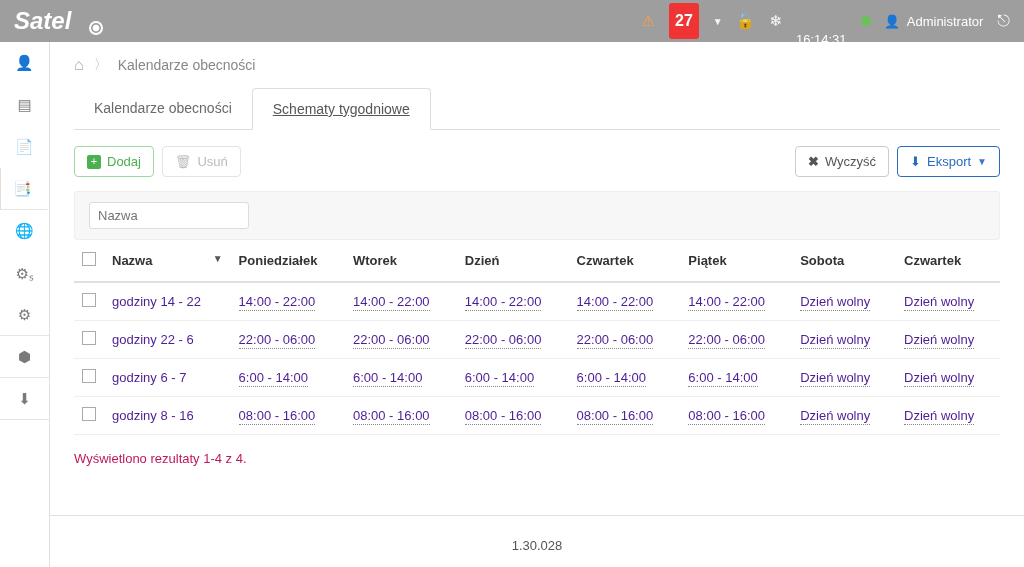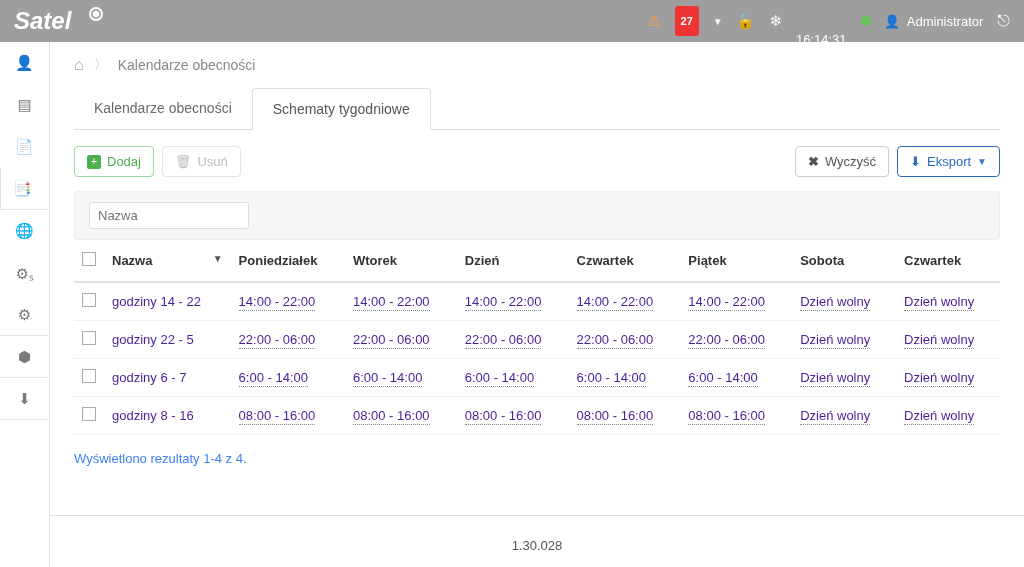--- a/index.html
+++ b/index.html
@@ -1,64 +1,64 @@
 <!DOCTYPE html>
 <html><head>
 <meta charset="utf-8">
 <style>
   * { box-sizing: border-box; }
   html, body { margin:0; padding:0; font-family: Arial, Helvetica, sans-serif; font-size:13px; color:#333; background:#f5f5f5;}
   .app { width:1024px; height:567px; display:flex; flex-direction:column; overflow:hidden; background:#fff;}
   
   .header { height:42px; background:#9e9e9e; display:flex; align-items:center; padding:0 14px; color:#fff;}
-  .logo { font-family: "Trebuchet MS", sans-serif; font-weight:bold; font-size:24px; font-style:italic; letter-spacing:0px; margin-right:auto; display:flex; align-items:flex-start; gap:18px;}
+  .logo { font-family: "Trebuchet MS", sans-serif; font-weight:bold; font-size:24px; font-style:italic; letter-spacing:0px; margin-right:auto; display:flex; align-items:flex-end; gap:18px;}
   .logo-sun { width:14px; height:14px; background: radial-gradient(circle, #fff 35%, transparent 36%); border-radius:50%; box-shadow: 0 0 0 2px #fff inset; position:relative;}
   .hdr-right { display:flex; align-items:center; gap:14px; font-size:13px;}
   .warn-icon { color:#ff9f43; font-size:15px;}
-  .badge { background:#f03434; color:#fff; border-radius:3px; padding:9px 6px; font-size:11px; font-weight:bold;}
+  .badge { background:#f03434; color:#fff; border-radius:3px; padding:9px 6px; font-size:16px; font-weight:bold;}
   .caret-down { font-size:10px; opacity:.9;}
   .lock-icon, .snow-icon { font-size:15px; opacity:.95;}
   .clock { font-size:13px;margin-top:36px;}
   .status-dot { width:10px; height:10px; border-radius:50%; background:#6ac259; display:inline-block;}
   .user { display:flex; align-items:center; gap:6px;}
   .logout-icon { font-size:16px;}
 
   
   .body { flex:1; display:flex; overflow:hidden;}
   .sidebar { width:50px; background:#fff; border-right:1px solid #e0e0e0; display:flex; flex-direction:column;}
   .sidebar .sb-item { height:42px; display:flex; align-items:center; justify-content:center; color:#7a7a7a; font-size:15px; border-bottom:0; cursor:pointer;}
   .sidebar .sb-item.sep { border-bottom:1px solid #e5e5e5;}
   .sidebar .sb-item.active { background:#fff; border-right:3px solid #fff; box-shadow: 1px 0 0 #e0e0e0 inset; color:#555;}
   .main { flex:1; display:flex; flex-direction:column; background:#fff; overflow:hidden;}
   .content { flex:1; padding:14px 24px 10px 24px; overflow:auto;}
   .breadcrumb { display:flex; align-items:center; gap:10px; color:#888; font-size:14px; margin-bottom:14px;}
   .breadcrumb .home { color:#aaa; font-size:16px;}
   .breadcrumb .sep { color:#bbb;}
   .tabs { display:flex; border-bottom:1px solid #ddd; margin-bottom:16px;}
   .tab { padding:12px 20px; color:#6a6a6a; cursor:pointer; font-size:14px;}
-  .tab.active { border:1px solid #ddd; border-bottom:1px solid #fff; border-radius:4px 4px 0 0; margin-bottom:-1px; background:#fff; color:#555;}
+  .tab.active { border:1px solid #ddd; border-bottom:1px solid #fff; border-radius:4px 4px 0 0; margin-bottom:-1px; background:#fff; color:#555;text-decoration:underline;}
   .toolbar { display:flex; align-items:center; gap:8px; margin-bottom:14px;}
   .btn { display:inline-flex; align-items:center; gap:6px; padding:7px 12px; border:1px solid #ccc; border-radius:4px; background:#fff; cursor:pointer; font-size:13px;}
   .btn-add { color:#4caf50; border-color:#9fd89f;}
   .btn-add .plus { background:#4caf50; color:#fff; width:14px;height:14px; border-radius:2px; display:flex;align-items:center;justify-content:center;font-size:11px;line-height:1;}
   .btn-del { color:#bbb; border-color:#e3e3e3;}
   .btn-clear { color:#555;}
   .btn-clear .x { color:#555; font-weight:bold;}
   .btn-export { color:#2a6bbf; border-color:#2a6bbf;}
   .spacer { flex:1; }
   .filter-bar { background:#f7f7f7; border:1px solid #eee; border-radius:3px; padding:10px 14px; margin-bottom:0;}
   .filter-bar input { width:160px; padding:5px 8px; border:1px solid #ddd; border-radius:3px; font-size:13px; color:#888;}
   table { width:100%; border-collapse:collapse; font-size:13px;}
   thead th { text-align:left; padding:12px 8px; border-bottom:2px solid #e0e0e0; color:#333; font-weight:bold; font-size:13px;}
   thead th.first { width:30px;}
   thead th .sort { float:right; font-size:10px; color:#555;}
   tbody td { padding:10px 8px; border-bottom:1px solid #eee; color:#4c1d95;}
   tbody td .u { border-bottom:1px dotted #888; padding-bottom:1px;}
   .chk { width:14px; height:14px; border:1px solid #aaa; display:inline-block; background:#fff;}
-  .results { margin-top:16px; color:#3b82f6; font-size:13px;}
+  .results { margin-top:16px; color:#be185d; font-size:13px;}
   .footer { border-top:1px solid #e0e0e0; text-align:center; padding:10px 0 14px; color:#555; font-size:13px;}
   .footer .ver { color:#555; margin-top:12px;}
 </style>
 </head>
 <body>
 
 <div class="app">
   <div class="header">
     <div class="logo">
       <span>Satel</span>
@@ -152,21 +152,21 @@
                 <td><span class="u">14:00 - 22:00</span></td>
                 <td><span class="u">14:00 - 22:00</span></td>
                 <td><span class="u">14:00 - 22:00</span></td>
                 <td><span class="u">14:00 - 22:00</span></td>
                 <td><span class="u">14:00 - 22:00</span></td>
                 <td><span class="u">Dzień wolny</span></td>
                 <td><span class="u">Dzień wolny</span></td>
               </tr>
               <tr>
                 <td><span class="chk"></span></td>
-                <td>godziny 22 - 5</td>
+                <td>godziny 22 - 6</td>
                 <td><span class="u">22:00 - 06:00</span></td>
                 <td><span class="u">22:00 - 06:00</span></td>
                 <td><span class="u">22:00 - 06:00</span></td>
                 <td><span class="u">22:00 - 06:00</span></td>
                 <td><span class="u">22:00 - 06:00</span></td>
                 <td><span class="u">Dzień wolny</span></td>
                 <td><span class="u">Dzień wolny</span></td>
               </tr>
               <tr>
                 <td><span class="chk"></span></td>

